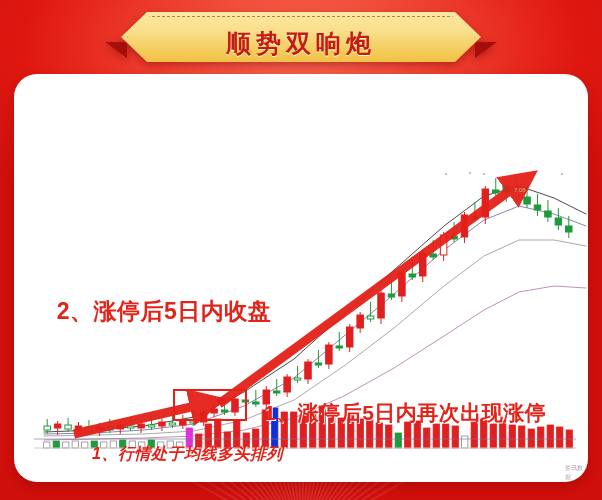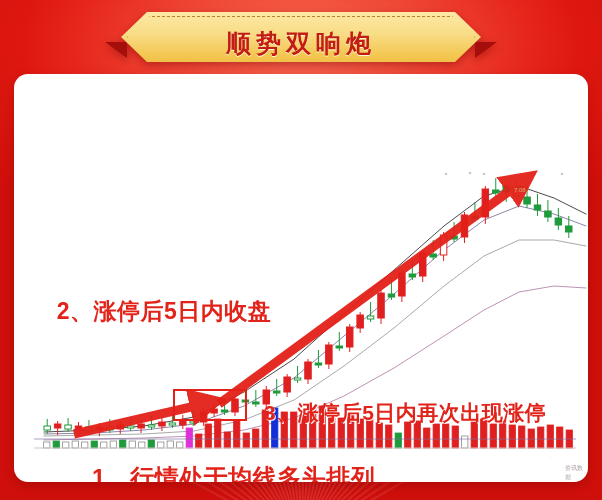--- a/index.html
+++ b/index.html
@@ -42,32 +42,32 @@
     position:absolute;inset:0;display:flex;align-items:center;justify-content:center;
     color:#c21c14;font-size:25px;font-weight:bold;letter-spacing:5px;
     text-shadow:0 1px 0 #fff6cf;
   }
   .ribbon-tailL,.ribbon-tailR{position:absolute;top:30px;width:22px;height:16px;background:#a50f0b;z-index:-1;}
   .ribbon-tailL{left:-16px;clip-path:polygon(0 0,22px 0,22px 16px);}
   .ribbon-tailR{right:-16px;clip-path:polygon(0 0,22px 0,0 16px);}
 
   
   #card{position:absolute;left:14px;top:74px;width:574px;height:408px;
-    background:#fff;border-radius:14px;overflow:hidden;
+    background:#fff;border-radius:23px;overflow:hidden;
     box-shadow:0 4px 10px rgba(100,0,0,.28);}
 
   
   #chart{position:absolute;inset:0;}
   #chart svg{display:block;}
 
   .txt{position:absolute;color:#e2231a;font-weight:bold;white-space:nowrap;
        letter-spacing:.5px;text-shadow:1px 1px 0 rgba(255,255,255,.9);}
   #txt2{left:24px;top:222px;font-size:23px;line-height:31px;text-align:center;width:252px;}
   #txt3{left:250px;top:325px;font-size:21px;}
-  #txt1{left:78px;top:388px;font-size:24px;}
+  #txt1{left:78px;top:370px;font-size:16px;font-style:italic;}
 
   .tiny{position:absolute;color:#b9b0b4;font-size:5px;}
   #wm1{left:536px;top:380px;}
   #wm2{left:551px;top:390px;font-size:6px;color:#a89ba0;}
 </style>
 </head>
 <body>
 
 <div id="backdrop">
   <div id="glow"></div>
@@ -406,19 +406,19 @@
           <circle cx="456" cy="99" r="1.3" fill="#cfc6c9"></circle>
           <circle cx="470" cy="100" r="1.3" fill="#cfc6c9"></circle>
           <circle cx="548" cy="100" r="1.3" fill="#cfc6c9"></circle>
         </g>
     </svg>
   </div>
 
   <div class="txt" id="txt2">
     <div>2、涨停后5日内收盘</div>
   </div>
-  <div class="txt" id="txt3">3、涨停后5日内再次出现涨停</div>
+  <div class="txt" id="txt3">1、涨停后5日内再次出现涨停</div>
   <div class="txt" id="txt1">1、行情处于均线多头排列</div>
 
   <div class="tiny" id="wm1">·</div>
   <div class="tiny" id="wm2">资讯数据</div>
 
 </div>
 
 </body></html>

